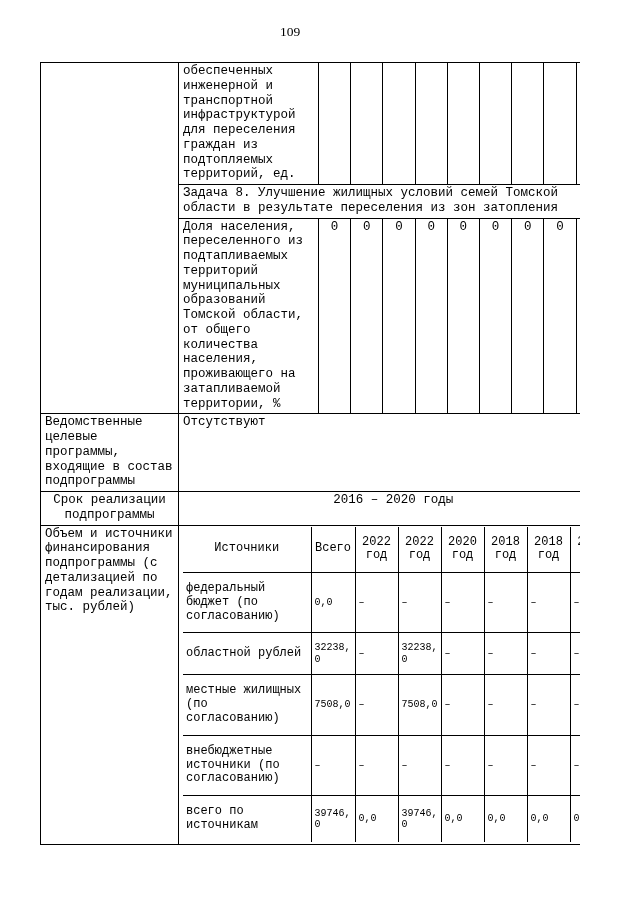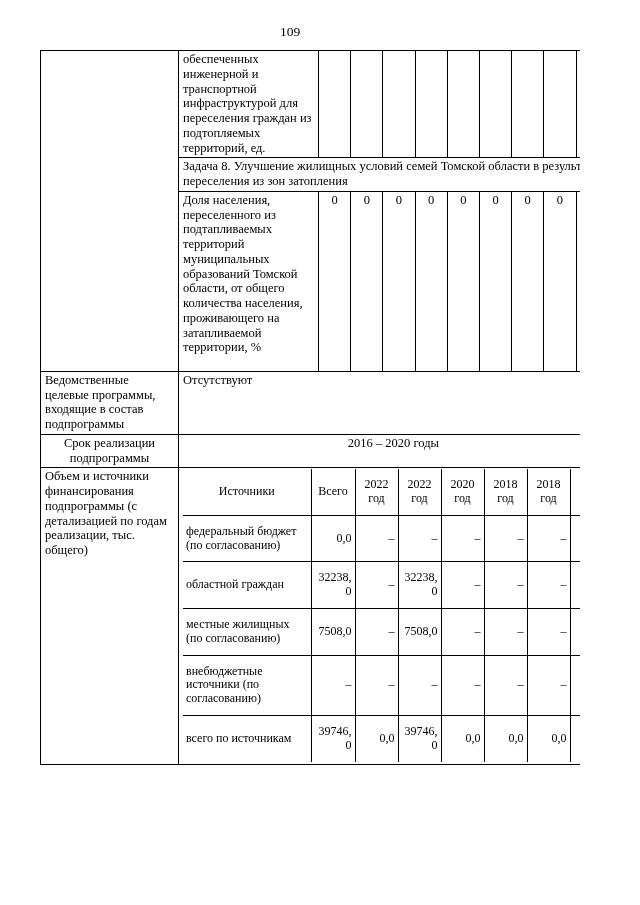--- a/index.html
+++ b/index.html
@@ -8,22 +8,22 @@
     background:#ffffff;
     font-family:"Liberation Serif", serif;
     color:#000000;
   }
   .page { position:relative; width:580px; height:905px; background:#fff; overflow:hidden; }
   .page-number {
     position:absolute; top:24px; left:0; width:100%;
     text-align:center; font-size:13.5px;
   }
   table.doc-table {
-    position:absolute; top:50px; left:40px; width:568px;
-    border-collapse:collapse; table-layout:fixed;
+    position:absolute; top:62px; left:40px; width:568px;
+    border-collapse:collapse; table-layout:fixed;font-family:Liberation Mono, monospace;
   }
   table.doc-table td {
     border:1px solid #000;
     vertical-align:top;
     padding:1px 4px 2px 4px;
     font-size:12.5px;
     line-height:1.18;
     word-wrap:break-word;
   }
   td.zero-cell { text-align:center; vertical-align:middle; padding:0; }
@@ -35,21 +35,21 @@
     line-height:1.15;
     padding:9px 3px;
     vertical-align:middle;
   }
   table.inner tr td:first-child { border-left:none; }
   table.inner tr td:last-child  { border-right:none; }
   table.inner tr:first-child td { border-top:none; }
   table.inner tr:last-child td  { border-bottom:none; }
   table.inner td.hdr { text-align:center; vertical-align:middle; }
   table.inner td.src { text-align:left; vertical-align:middle;margin-top:35px; }
-  table.inner td.val { text-align:right; vertical-align:middle; font-size:12px; }
+  table.inner td.val { text-align:left; vertical-align:middle; font-size:10px; }
 </style>
 </head>
 <body>
 
 <div class="page">
 
   <div class="page-number">109</div>
 
   <table class="doc-table">
     <colgroup>
@@ -102,21 +102,21 @@
         <td>Ведомственные целевые программы, входящие в состав подпрограммы</td>
         <td colspan="10">Отсутствуют</td>
       </tr>
 
       <tr style="height:28px;text-align:center;">
         <td>Срок реализации подпрограммы</td>
         <td colspan="10">2016 – 2020 годы</td>
       </tr>
 
       <tr>
-        <td>Объем и источники финансирования подпрограммы (с детализацией по годам реализации, тыс. общего)</td>
+        <td>Объем и источники финансирования подпрограммы (с детализацией по годам реализации, тыс. рублей)</td>
         <td colspan="10" class="nest-cell">
 
           <table class="inner">
             <colgroup>
               <col style="width:128px">
               <col style="width:44px">
               <col style="width:43px">
                 <col style="width:43px">
                 <col style="width:43px">
               <col style="width:43px">
@@ -140,21 +140,21 @@
                 <td class="val">0,0</td>
                 <td class="val">–</td>
                 <td class="val">–</td>
                 <td class="val">–</td>
                 <td class="val">–</td>
                 <td class="val">–</td>
                 <td class="val">–</td>
               </tr>
 
               <tr style="height:16px;">
-                <td class="src">областной граждан</td>
+                <td class="src">областной рублей</td>
                 <td class="val">32238,0</td>
                 <td class="val">–</td>
                 <td class="val">32238,0</td>
                 <td class="val">–</td>
                 <td class="val">–</td>
                 <td class="val">–</td>
                 <td class="val">–</td>
               </tr>
 
               <tr style="height:30px;">

